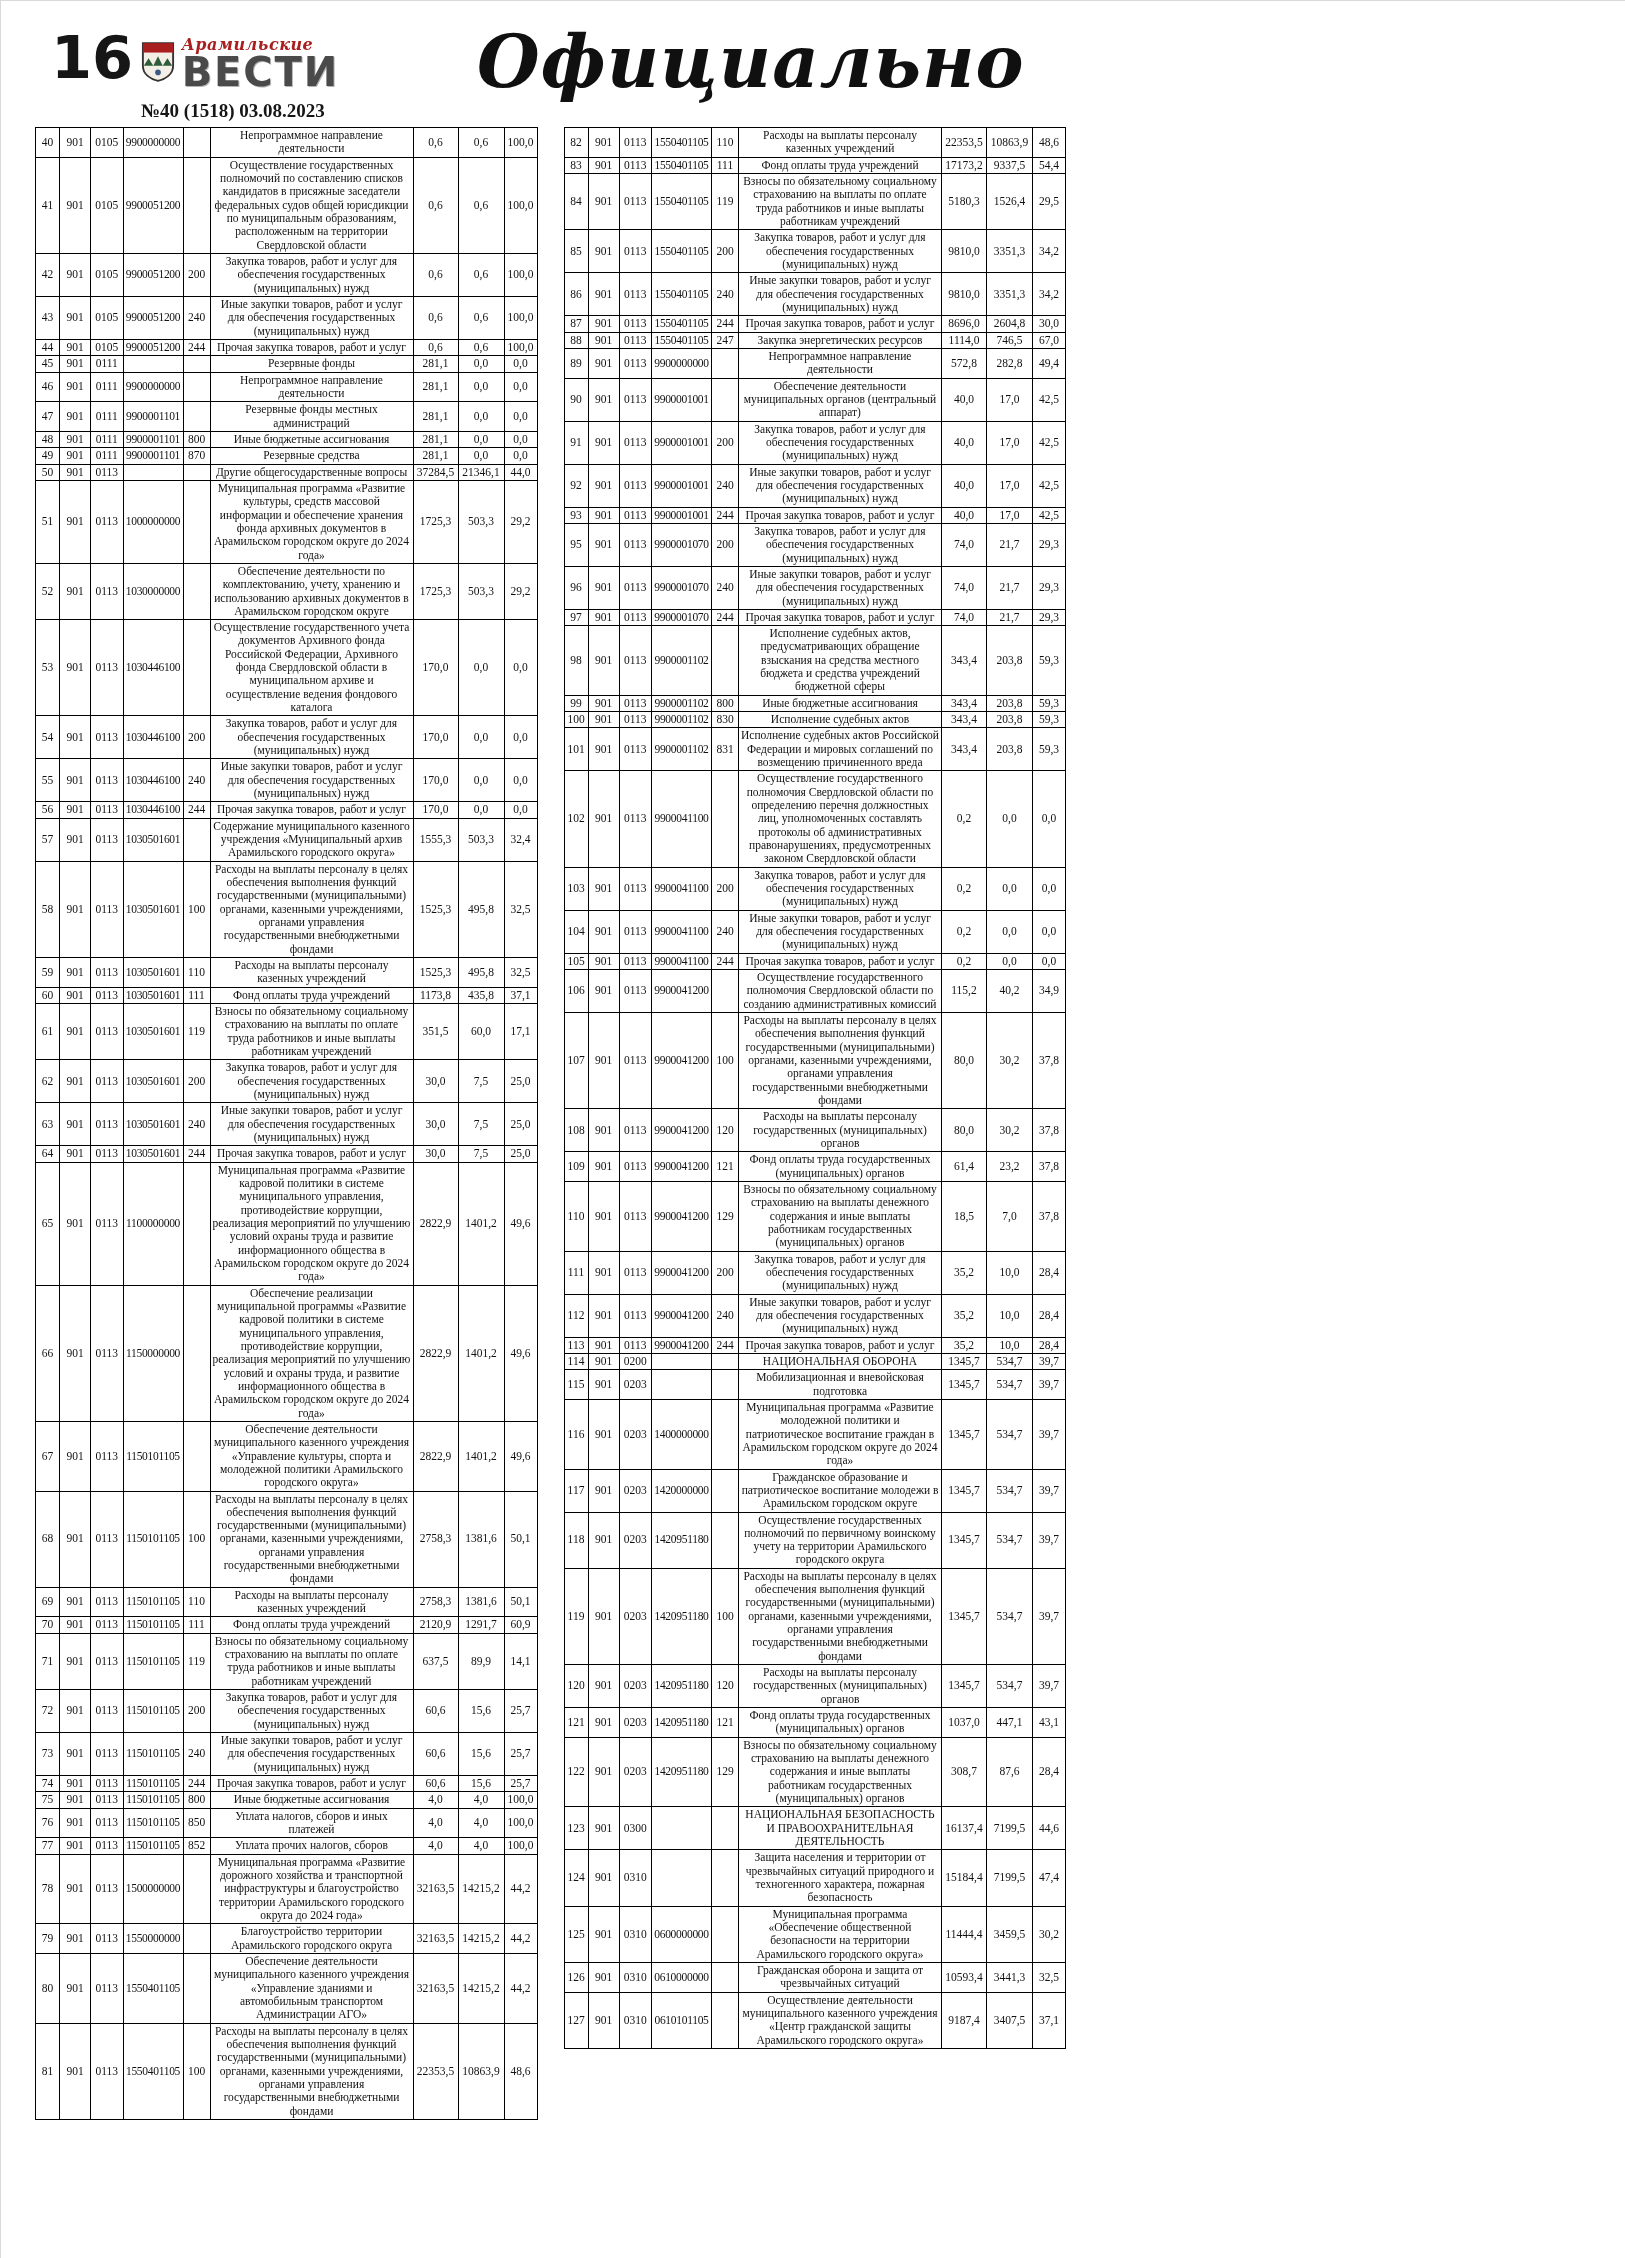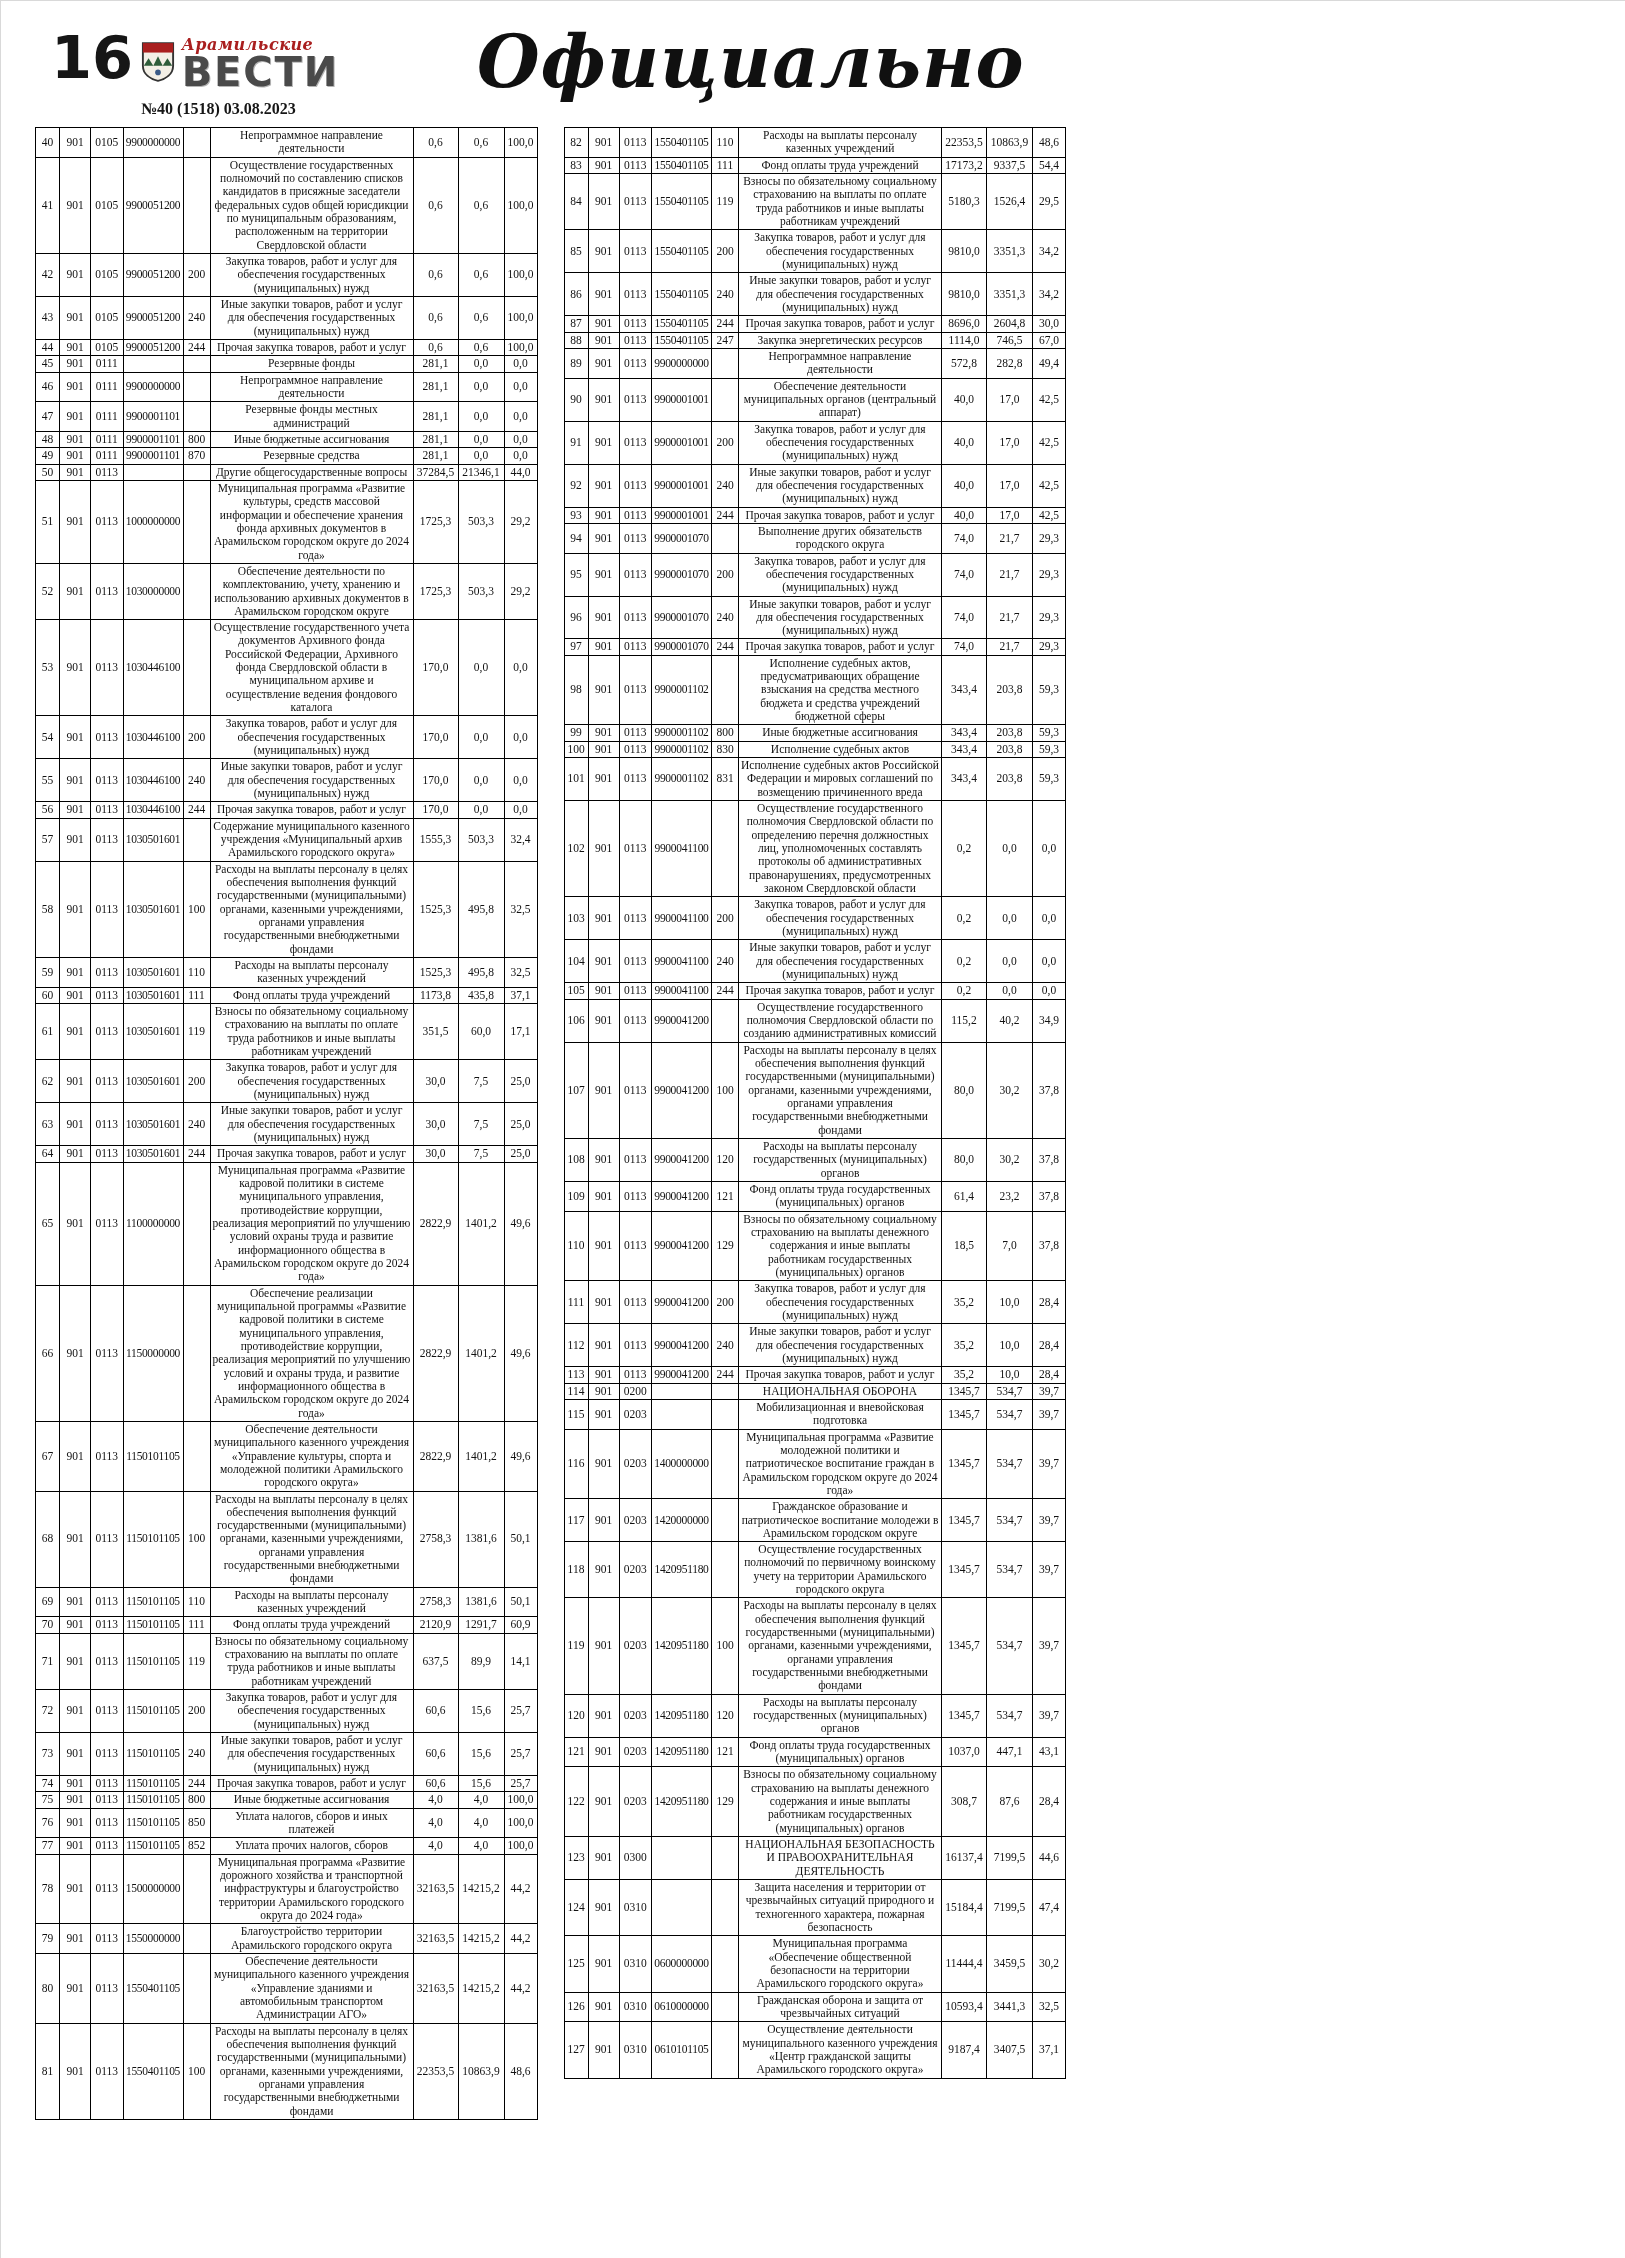--- a/index.html
+++ b/index.html
@@ -24,21 +24,21 @@
     font-family:"DejaVu Serif", serif; font-style:italic; font-weight:bold;
     font-size:16px; line-height:1; color:var(--accent,#a91f1f); letter-spacing:0.5px;
   }
   .mast-bottom {
     font-family:"DejaVu Sans", sans-serif; font-weight:bold;
     font-size:40px; line-height:.95; color:#4a4a4a; letter-spacing:1.9px;
     text-shadow:1px 1px 0 #b5b5b5;
   }
   .issue {
     position:absolute; left:140px; top:99px;
-    font-size:16px; font-weight:bold; color:#161616;
+    font-size:19px; font-weight:bold; color:#161616;
   }
   .section-title {
     position:absolute; left:476px; top:25px;
     font-family:"DejaVu Serif", serif; font-style:italic; font-weight:bold;
     font-size:72px; line-height:1; color:#101010; letter-spacing:1px;
   }
 
   
   .columns { position:absolute; top:126px; left:34px; display:flex; gap:26px; align-items:flex-start; }
   table.budget { border-collapse:collapse; table-layout:fixed; width:501px; }
@@ -678,31 +678,20 @@
             <td class="c1">901</td>
             <td class="c2">0113</td>
             <td class="c3">9900001001</td>
             <td class="c4">244</td>
             <td class="c5">Прочая закупка товаров, работ и услуг</td>
             <td class="c6">40,0</td>
             <td class="c7">17,0</td>
             <td class="c8">42,5</td>
           </tr>
           <tr>
-            <td class="c0">94</td>
-            <td class="c1">901</td>
-            <td class="c2">0113</td>
-            <td class="c3">9900001070</td>
-            <td class="c4"></td>
-            <td class="c5">Выполнение других обязательств городского округа</td>
-            <td class="c6">74,0</td>
-            <td class="c7">21,7</td>
-            <td class="c8">29,3</td>
-          </tr>
-          <tr>
             <td class="c0">95</td>
             <td class="c1">901</td>
             <td class="c2">0113</td>
             <td class="c3">9900001070</td>
             <td class="c4">200</td>
             <td class="c5">Закупка товаров, работ и услуг для обеспечения государственных (муниципальных) нужд</td>
             <td class="c6">74,0</td>
             <td class="c7">21,7</td>
             <td class="c8">29,3</td>
           </tr>

